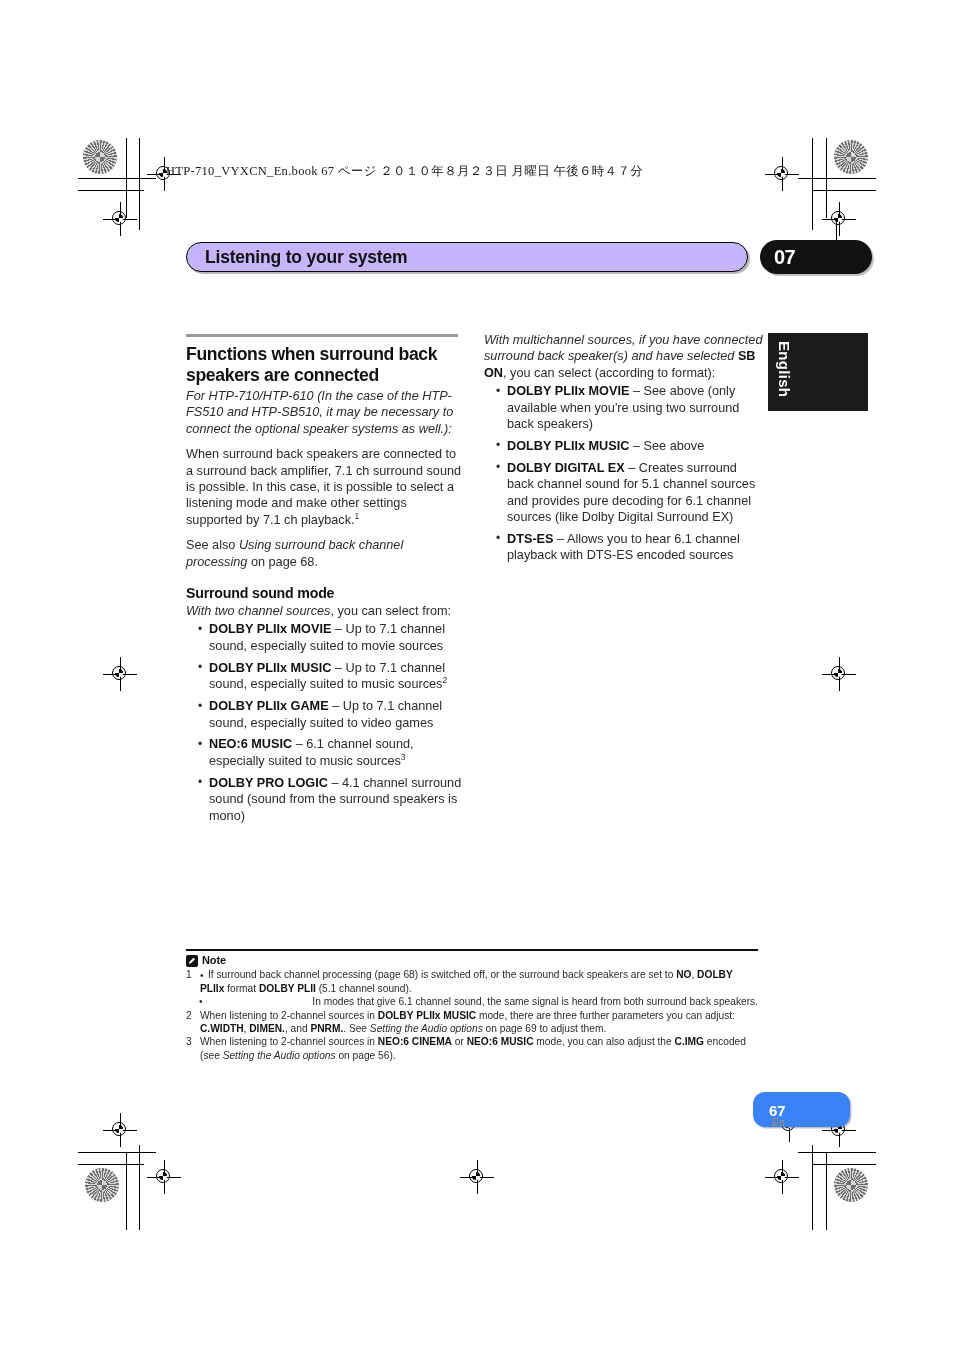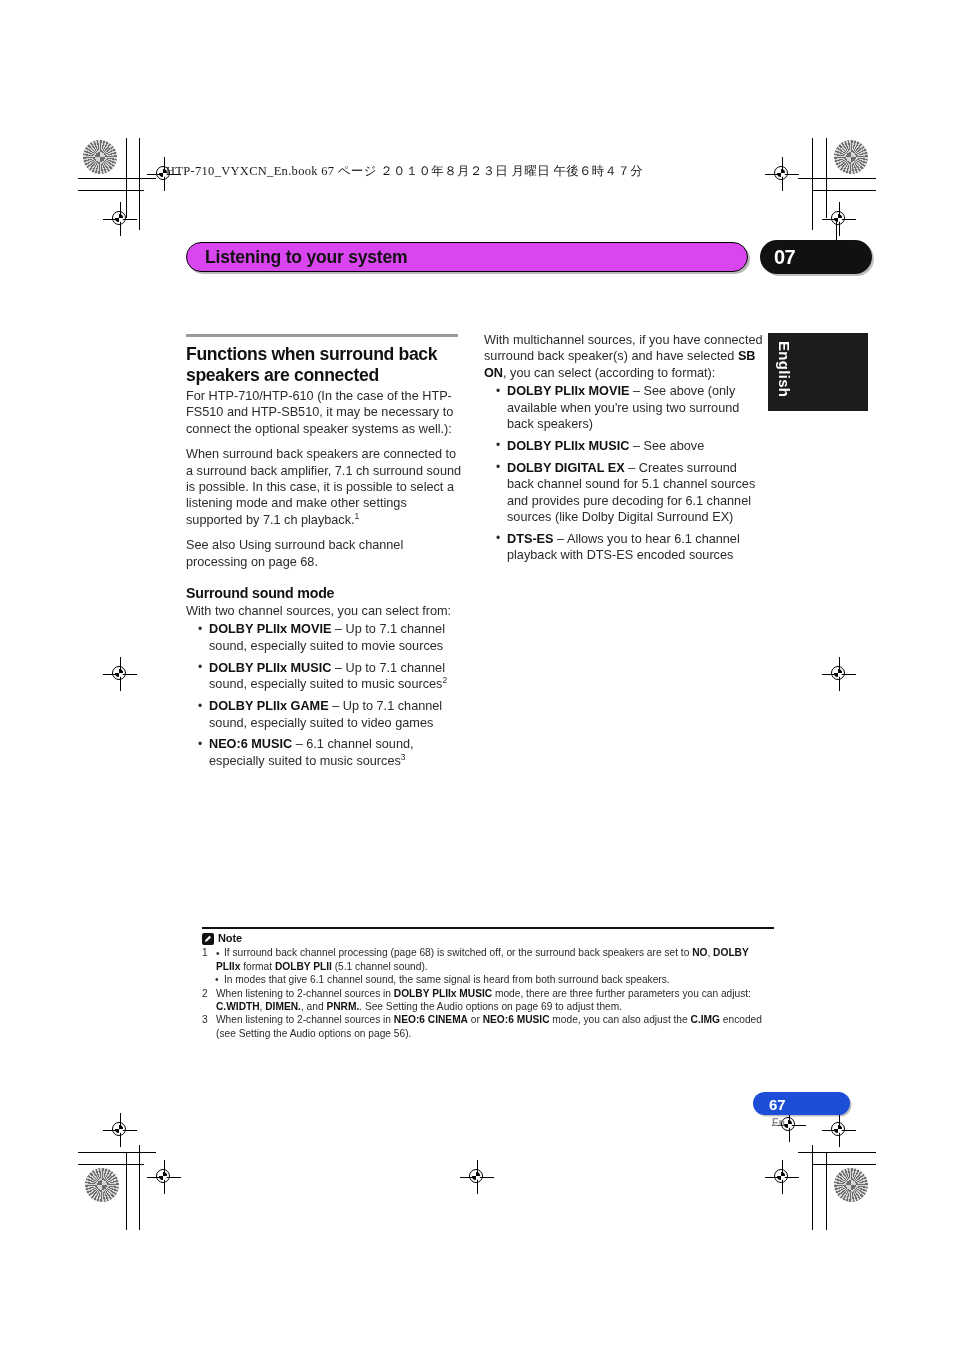--- a/index.html
+++ b/index.html
@@ -87,21 +87,21 @@
 
   .chapter-bar {
     position: absolute;
     left: 186px;
     top: 242px;
     width: 562px;
     height: 30px;
     border: 1.4px solid #000;
     border-radius: 15px;
     box-sizing: border-box;
-    background: #d946ef;
+    background: #c4b5fd;
     box-shadow: 2px 2px 0 rgba(0,0,0,.28);
   }
   .chapter-bar .title {
     position: absolute;
     left: 18px;
     top: 50%;
     transform: translateY(-50%);
     font-size: 17.5px;
     font-weight: bold;
     letter-spacing: -.2px;
@@ -188,21 +188,21 @@
     font-size: 14.2px;
     line-height: 18px;
     font-weight: bold;
     letter-spacing: -.2px;
     color: #111;
   }
   p.body {
     margin: 0 0 9px 0;
   }
   p.tight { margin-bottom: 0; }
-  .ital { }
+  .ital { font-style: italic; }
   .bold { font-weight: bold; color: #111; }
 
   ul.bullets {
     list-style: none;
     margin: 2px 0 0 0;
     padding: 0;
   }
   ul.bullets > li {
     position: relative;
     padding-left: 23px;
@@ -215,26 +215,25 @@
     top: -.5px;
     font-size: 12px;
     color: #2b2b2b;
   }
   sup { font-size: 8.5px; vertical-align: super; line-height: 0; }
 
   
   .notes {
     position: absolute;
     left: 186px;
-    top: 927px;
+    top: 949px;
     width: 572px;
     font-size: 10.2px;
     line-height: 13.4px;
     color: #2b2b2b;
-    margin-left: 16px;
   }
   .notes .divider {
     width: 572px;
     height: 2px;
     background: #111;
     margin-bottom: 3px;
   }
   .note-head {
     display: flex;
     align-items: center;
@@ -286,30 +285,30 @@
   .note-item .inner {
     position: relative;
     padding-left: 8px;
   }
   .note-item .inner::before {
     content: "\2022";
     position: absolute;
     left: 0;
     top: -.5px;
   }
-  .note-cont { padding-left: 22px; }
+  .note-cont { padding-left: 22px; text-align: right; }
 
   
   .page-num {
     position: absolute;
     left: 753px;
     top: 1092px;
     width: 97px;
-    height: 23px;
-    background: #1d4ed8;
+    height: 35px;
+    background: #3b82f6;
     border-radius: 12px;
     box-shadow: 1.5px 1.5px 0 rgba(0,0,0,.25);
   }
   .page-num span {
     position: absolute;
     left: 16px;
     top: 50%;
     transform: translateY(-50%);
     color: #fff;
     font-size: 15px;
@@ -452,20 +451,21 @@
 
   <h2 class="sub-title">Surround sound mode</h2>
 
   <p class="body tight"><span class="ital">With two channel sources</span><span>, you can select from:</span></p>
 
   <ul class="bullets">
     <li><span class="bold">DOLBY PLIIx MOVIE</span><span> – Up to 7.1 channel sound, especially suited to movie sources</span><sup></sup></li>
     <li><span class="bold">DOLBY PLIIx MUSIC</span><span> – Up to 7.1 channel sound, especially suited to music sources</span><sup>2</sup></li>
     <li><span class="bold">DOLBY PLIIx GAME</span><span> – Up to 7.1 channel sound, especially suited to video games</span><sup></sup></li>
     <li><span class="bold">NEO:6 MUSIC</span><span> – 6.1 channel sound, especially suited to music sources</span><sup>3</sup></li>
+    <li><span class="bold">DOLBY PRO LOGIC</span><span> – 4.1 channel surround sound (sound from the surround speakers is mono)</span><sup></sup></li>
   </ul>
 </div>
 
 <div class="col col-right">
   <p class="body tight"><span class="ital">With multichannel sources, if you have connected surround back speaker(s) and have selected </span><span class="bold">SB ON</span><span>, you can select (according to format):</span></p>
 
   <ul class="bullets">
     <li><span class="bold">DOLBY PLIIx MOVIE</span><span> – See above (only available when you're using two surround back speakers)</span></li>
     <li><span class="bold">DOLBY PLIIx MUSIC</span><span> – See above</span></li>
     <li><span class="bold">DOLBY DIGITAL EX</span><span> – Creates surround back channel sound for 5.1 channel sources and provides pure decoding for 6.1 channel sources (like Dolby Digital Surround EX)</span></li>

